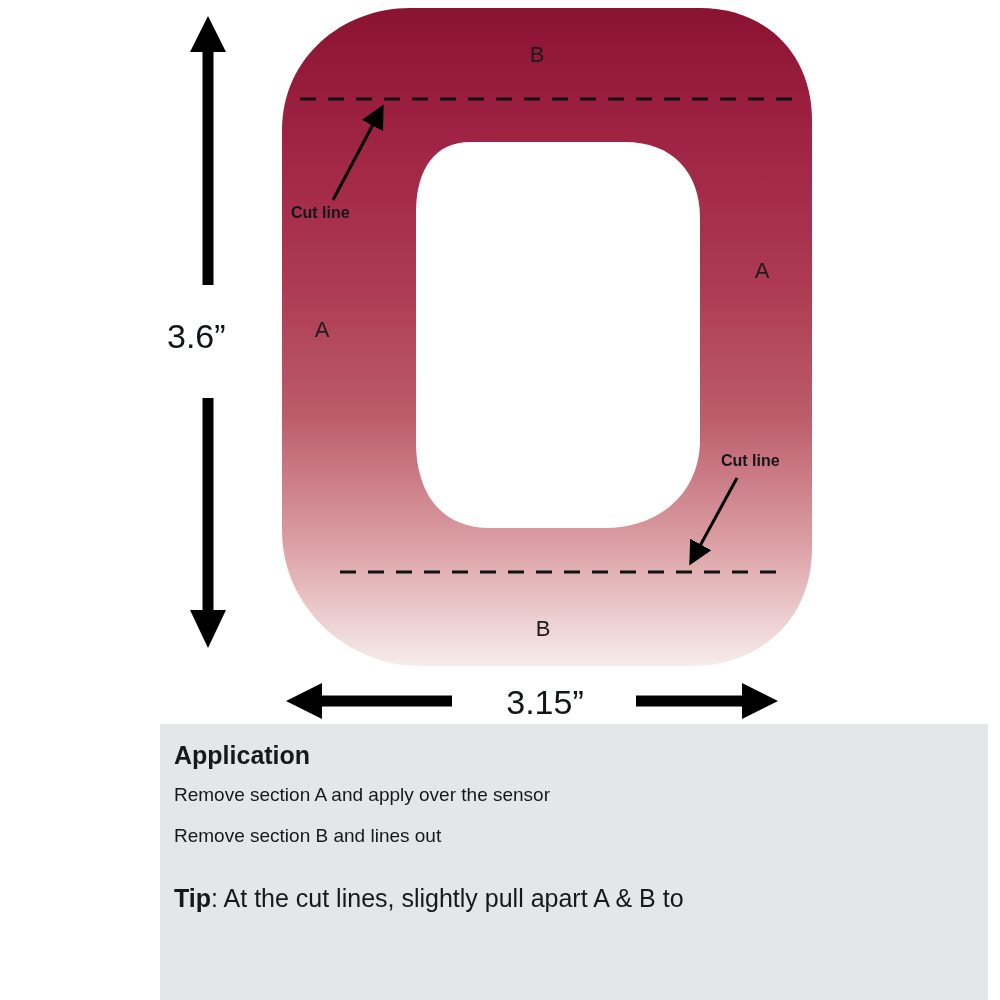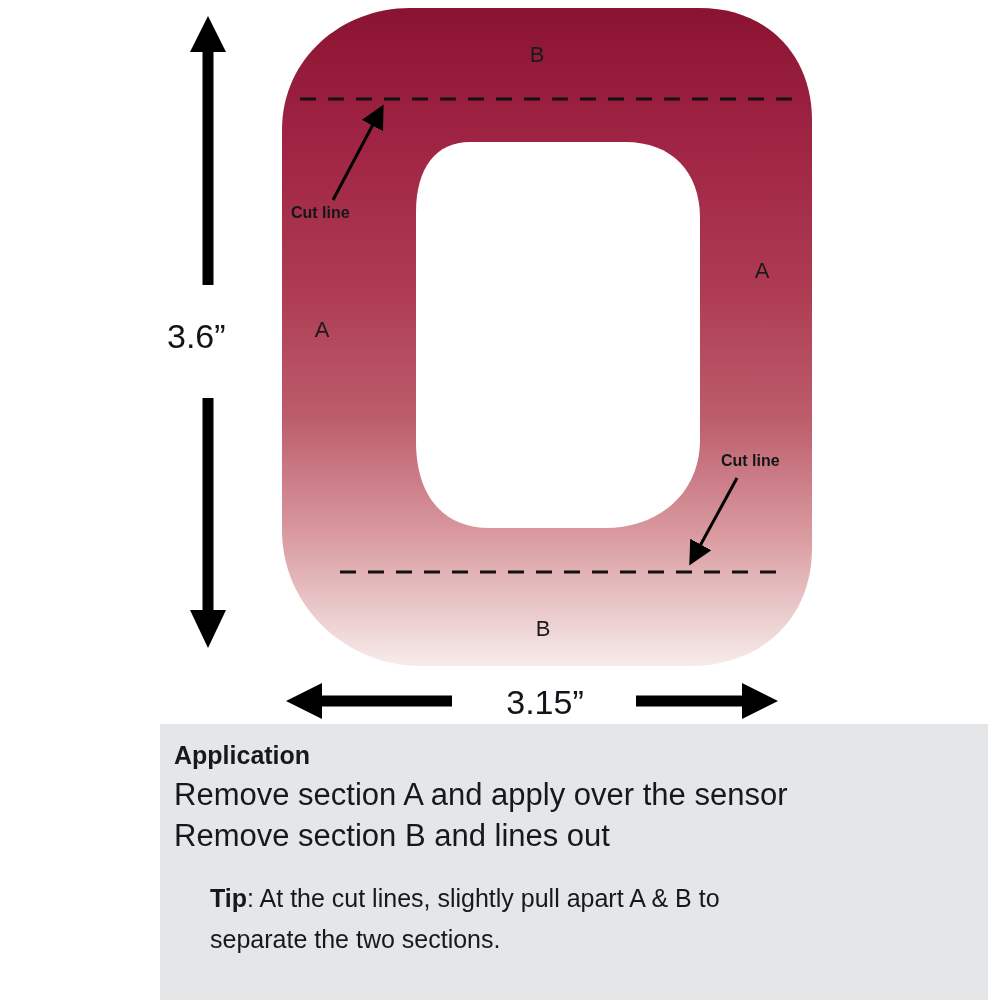--- a/index.html
+++ b/index.html
@@ -39,36 +39,35 @@
     padding: 14px 0 0 14px;
   }
   .panel-title {
     font-size: 25px;
     font-weight: bold;
     color: #16191c;
     line-height: 34px;
     margin: 0 0 2px 0;
   }
   .panel-line {
-    font-size: 31px;
+    font-size: 19px;
     color: #16191c;
     line-height: 41px;
     white-space: nowrap;
   }
   .panel-gap {
     height: 22px;
   }
   .tip-label {
     font-weight: bold;
   }
   .panel-tip {
     font-size: 25px;
     color: #16191c;
     line-height: 41px;
-    margin-left: 36px;
   }
   .dim-label {
     font-size: 34px;
     fill: #111418;
     font-family: "Liberation Sans", sans-serif;
   }
   .sec-label {
     font-size: 22px;
     fill: #1b1b1b;
     font-family: "Liberation Sans", sans-serif;
@@ -164,16 +163,15 @@
   </svg>
 
   <div class="panel">
     <div class="panel-title">Application</div>
     <div class="panel-line">Remove section A and apply over the sensor</div>
     <div class="panel-line">Remove section B and lines out</div>
     <div class="panel-gap"></div>
     <div class="panel-tip">
       <span class="tip-label">Tip</span><span>: At the cut lines, slightly pull apart A &amp; B to</span>
     </div>
-    <div class="panel-tip">separate the two sections.</div>
   </div>
 
 </div>
 
 </body></html>

